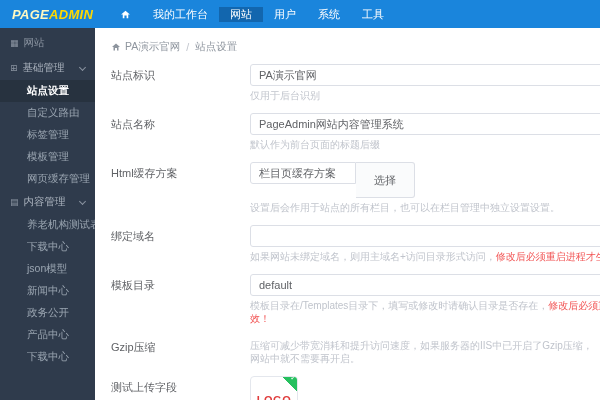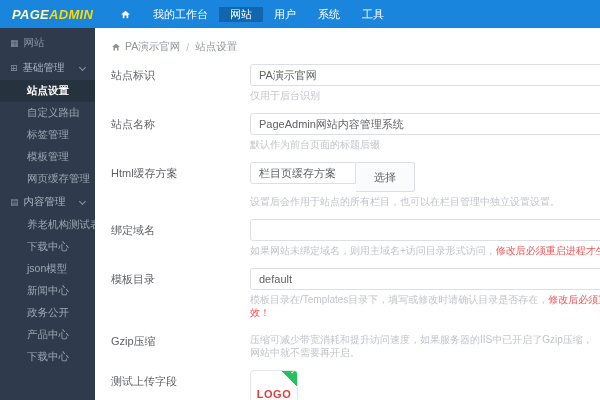--- a/index.html
+++ b/index.html
@@ -44,21 +44,21 @@
   .bc-home svg { display:block; margin-top:-1px; }
 
   .form-row { display:flex; align-items:flex-start; margin-bottom:6px; }
   .f-label { flex:0 0 139px; font-size:11px; color:#606266; line-height:22px; }
   .f-ctrl { flex:1 1 auto; }
   .inp { width:420px; height:22px; border:1px solid #dcdfe6; border-radius:3px;
          padding:0 8px; font-size:11px; color:#606266; background:#fff; outline:none;
          font-family:inherit; }
   .inp-group { display:flex; }
   .inp-short { width:106px; border-radius:3px 0 0 3px; }
-  .btn-append { height:30px; padding:0 18px; font-size:11px; color:#606266;
+  .btn-append { height:36px; padding:0 18px; font-size:11px; color:#606266;
                 background:#fafbfc; border:1px solid #dcdfe6; border-left:none;
                 border-radius:0 3px 3px 0; cursor:pointer; font-family:Liberation Sans, sans-serif; }
   .help { font-size:10px; color:#c0c4cc; line-height:13px; margin:3px 0 5px 0; }
   .help .warn { color:#f25555; }
 
   
   .toggle-wrap { display:flex; align-items:center; gap:8px; height:22px; }
   .toggle { width:30px; height:15px; border-radius:8px; background:#dcdfe6;
             position:relative; cursor:pointer; }
   .toggle .knob { position:absolute; top:1.5px; left:2px; width:12px; height:12px;

